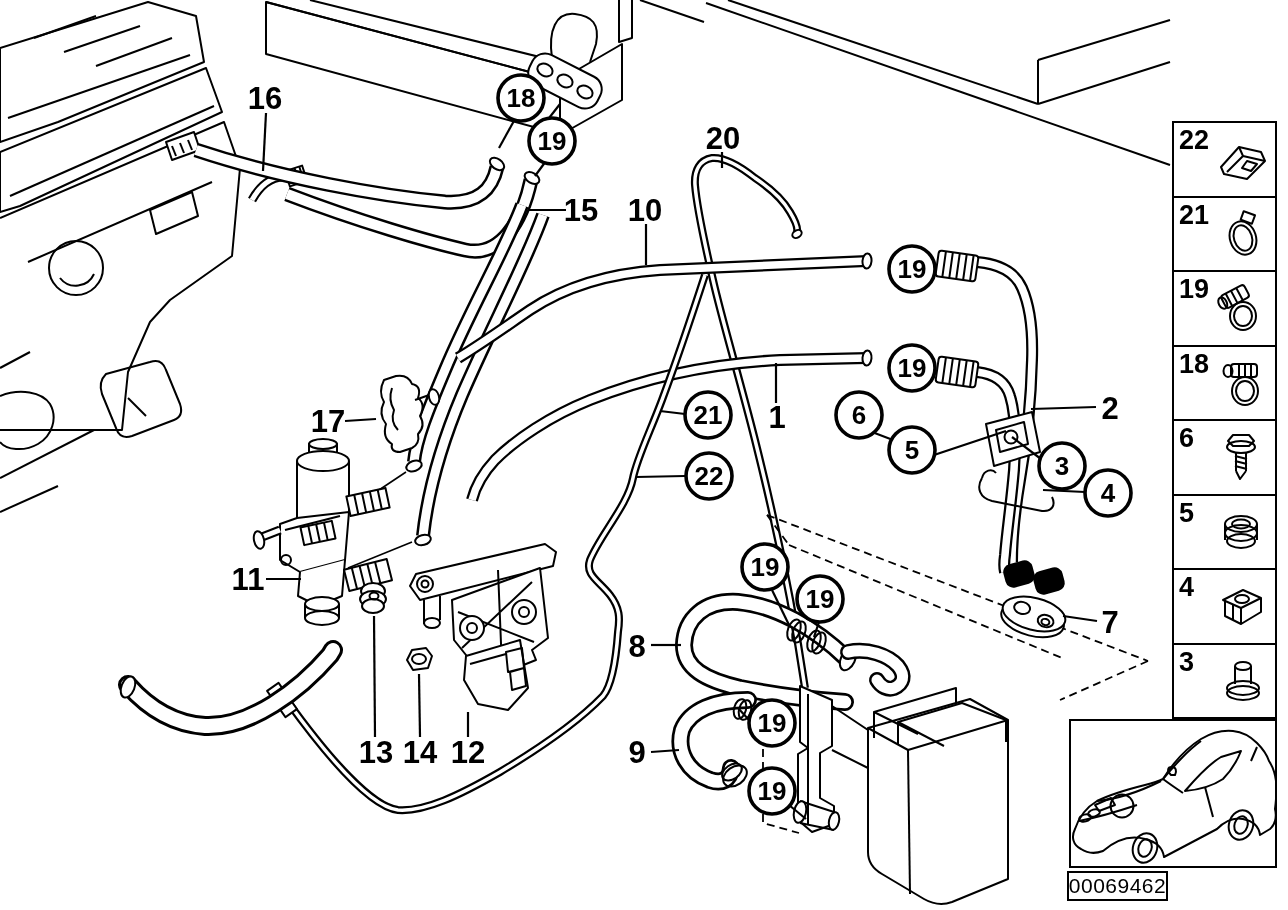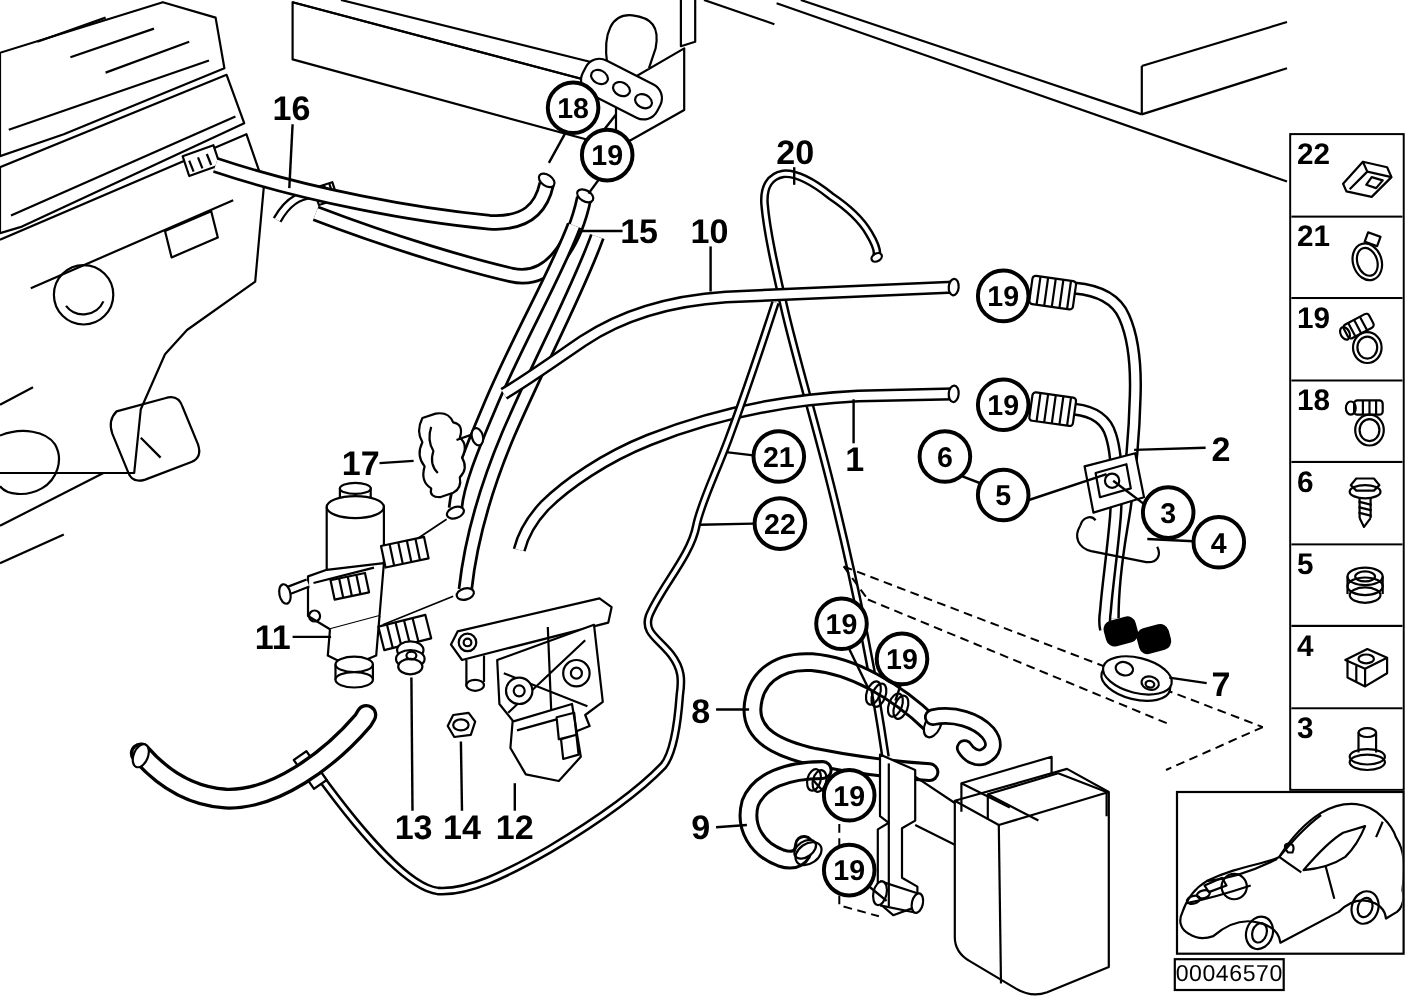--- a/index.html
+++ b/index.html
@@ -537,16 +537,16 @@
       </div>
     </div>
 
 <div id="carbox">
   <svg width="204" height="145" viewBox="0 0 204 145">
     <use href="#icon-car" x="-6" y="-4"></use>
   </svg>
 </div>
 
 <div id="numbox">
-  <span>00046570</span>
+  <span>00069462</span>
 </div>
 
 </div>
 
 </body></html>

